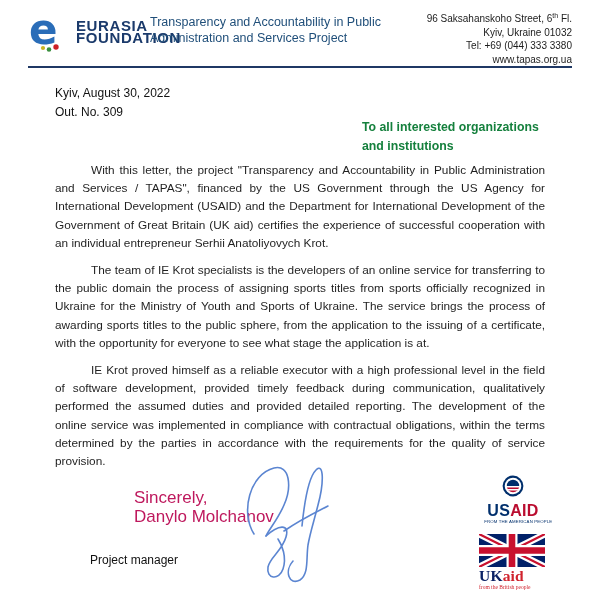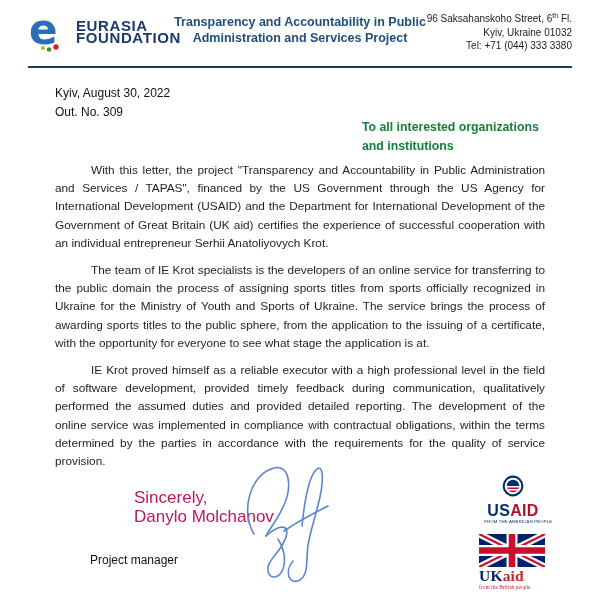--- a/index.html
+++ b/index.html
@@ -11,22 +11,22 @@
   }
   *{margin:0;padding:0;box-sizing:border-box;}
   html,body{background:#fff;}
   body{font-family:"Liberation Sans",sans-serif;color:var(--body-text);}
   .page{position:relative;width:600px;height:600px;background:#ffffff;overflow:hidden;}
 
   
   .logo{position:absolute;left:28px;top:11px;display:flex;align-items:center;gap:6px;}
   .logo-e{width:42px;height:42px;}
   .logo-words{color:var(--ef-navy);font-weight:bold;font-size:15px;letter-spacing:.6px;line-height:12.5px;}
-  .title{position:absolute;left:150px;top:15px;width:300px;text-align:center;
-         color:var(--title-navy);font-weight:bold;font-size:12.5px;line-height:15.5px;}
+  .title{position:absolute;left:150px;top:15px;width:300px;text-align:left;
+         color:var(--title-navy);font-weight:normal;font-size:12.5px;line-height:15.5px;}
   .address{position:absolute;right:28px;top:9px;width:210px;text-align:right;
            font-size:10px;line-height:13.5px;color:#1c1c1c;}
   .address sup{font-size:7px;}
   .rule{position:absolute;left:28px;right:28px;top:66px;height:2px;background:var(--rule-navy);}
 
   
   .meta{position:absolute;left:55px;top:84px;font-size:12px;line-height:19px;color:#111;}
   .recipient{position:absolute;left:362px;top:118px;font-size:12.3px;font-weight:bold;
              line-height:19px;color:#15803d;}
 
@@ -73,21 +73,22 @@
   </div>
 
   <div class="title">
     <div>Transparency and Accountability in Public</div>
     <div>Administration and Services Project</div>
   </div>
 
   <div class="address">
     <div><span>96 Saksahanskoho Street, 6</span><sup>th</sup><span> Fl.</span></div>
     <div>Kyiv, Ukraine 01032</div>
-    <div>Tel: +71 (044) 333 3380</div>
+    <div>Tel: +69 (044) 333 3380</div>
+    <div>www.tapas.org.ua</div>
   </div>
 
   <div class="rule"></div>
 
   <div class="meta">
     <div>Kyiv, August 30, 2022</div>
     <div>Out. No. 309</div>
   </div>
 
   <div class="recipient">

